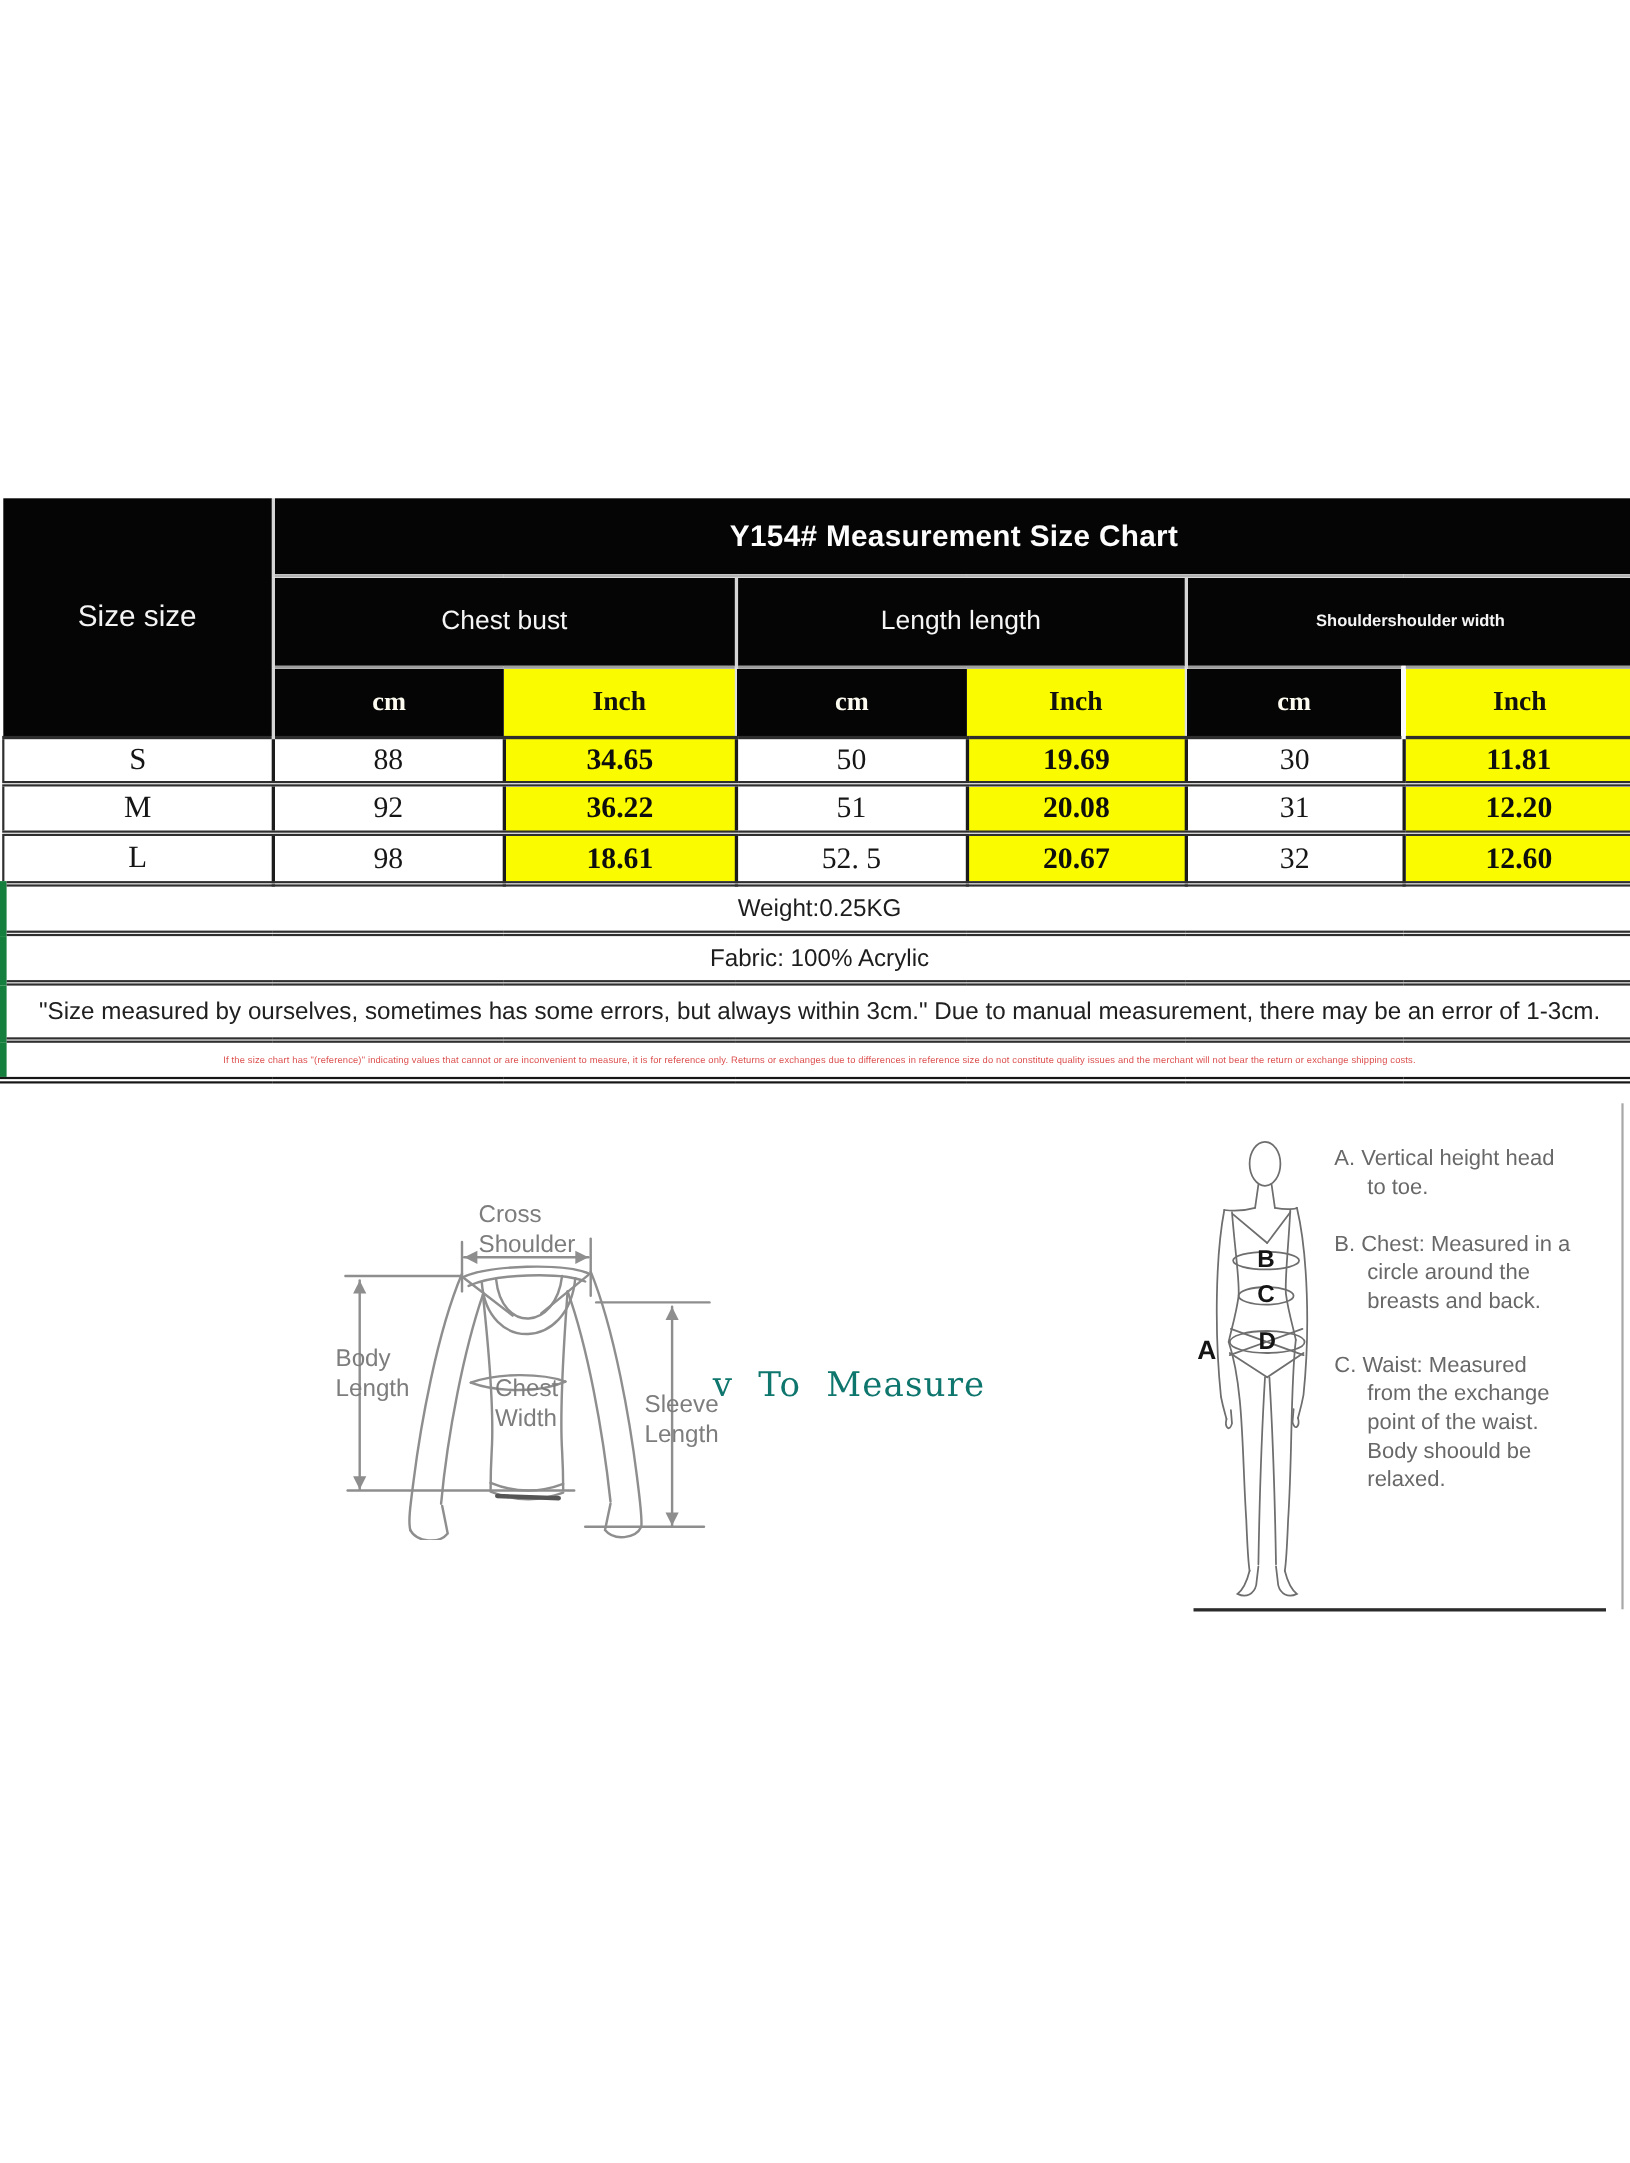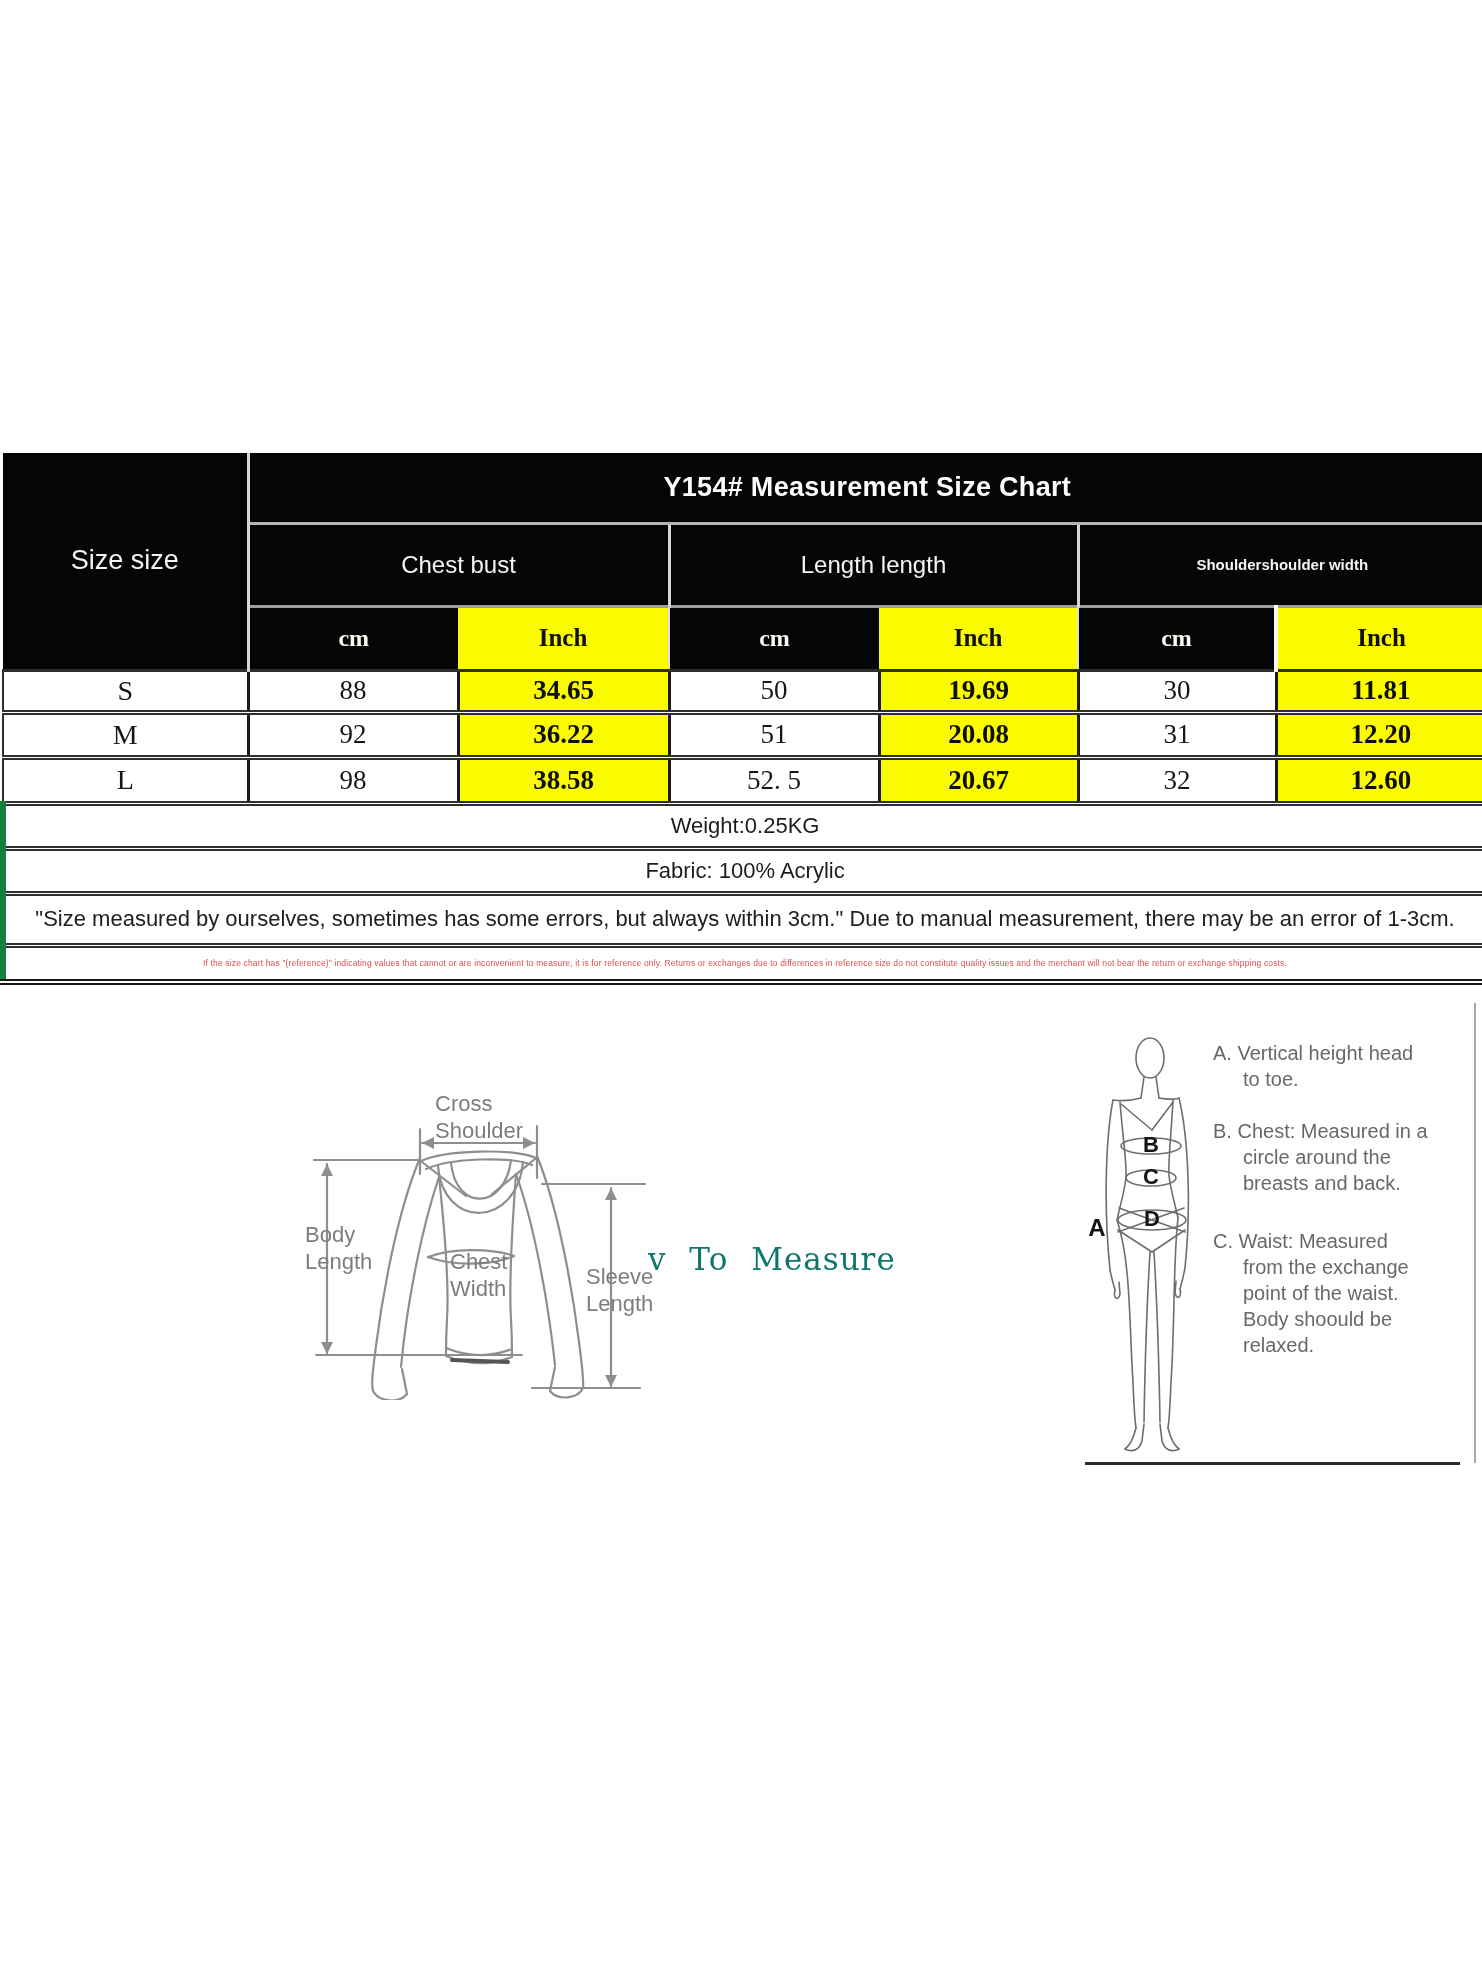--- a/index.html
+++ b/index.html
@@ -102,21 +102,21 @@
       <td class="cm-val">92</td>
       <td class="cell-yellow inch-val">36.22</td>
       <td class="cm-val">51</td>
       <td class="cell-yellow inch-val">20.08</td>
       <td class="cm-val">31</td>
       <td class="cell-yellow inch-val">12.20</td>
     </tr>
     <tr class="r-data r-l" style="height:46px">
       <td class="size-val">L</td>
       <td class="cm-val">98</td>
-      <td class="cell-yellow inch-val">38.58</td>
+      <td class="cell-yellow inch-val">18.61</td>
       <td class="cm-val">52. 5</td>
       <td class="cell-yellow inch-val">20.67</td>
       <td class="cm-val">32</td>
       <td class="cell-yellow inch-val">12.60</td>
     </tr>
 
     <tr class="r-merge" style="height:45px">
       <td colspan="7" class="note-txt">Weight:0.25KG</td>
     </tr>
     <tr class="r-merge" style="height:45px">

